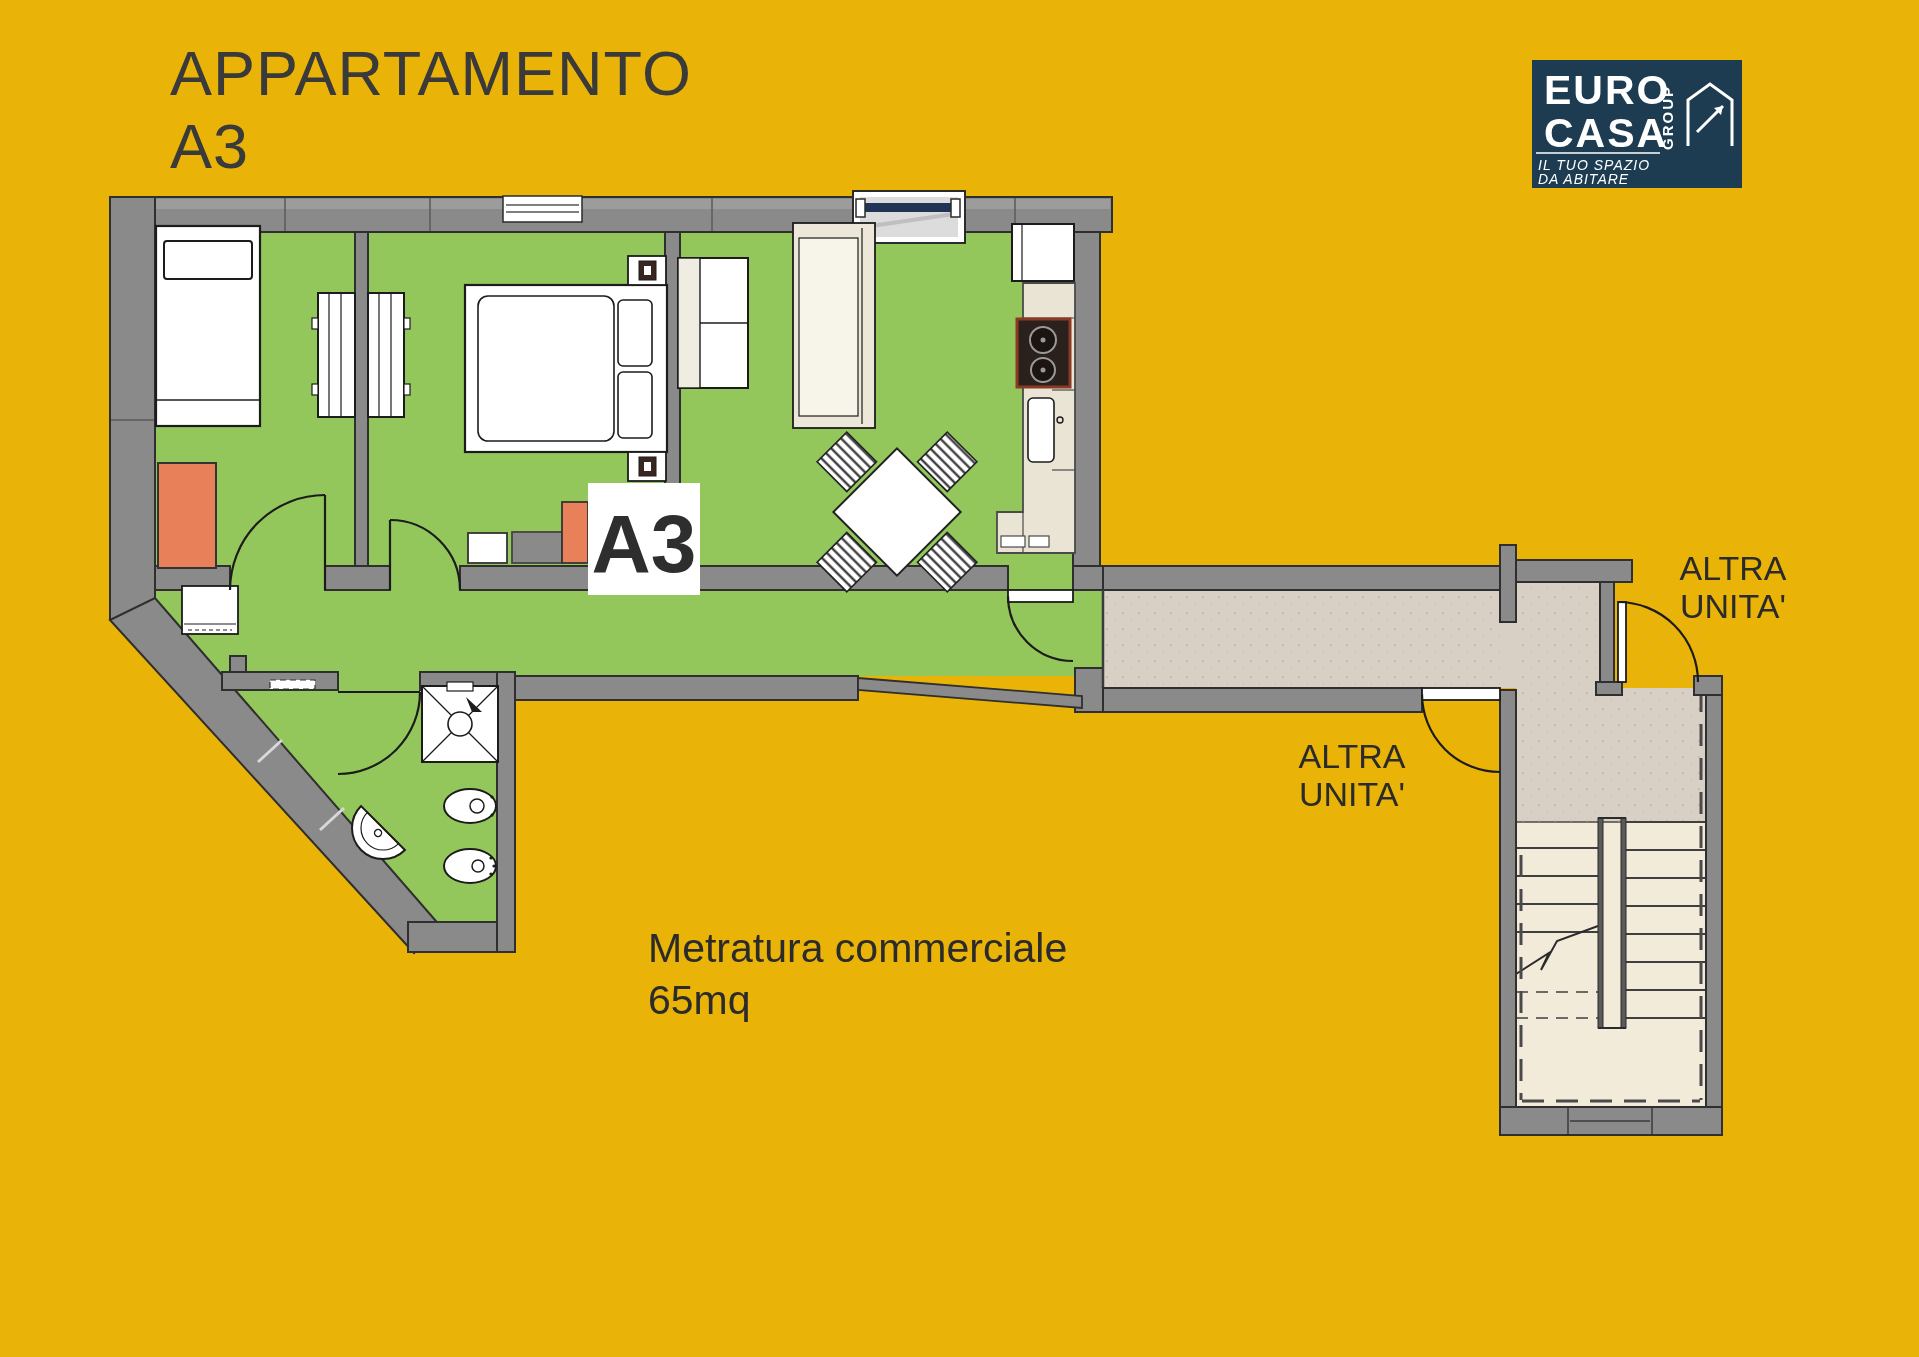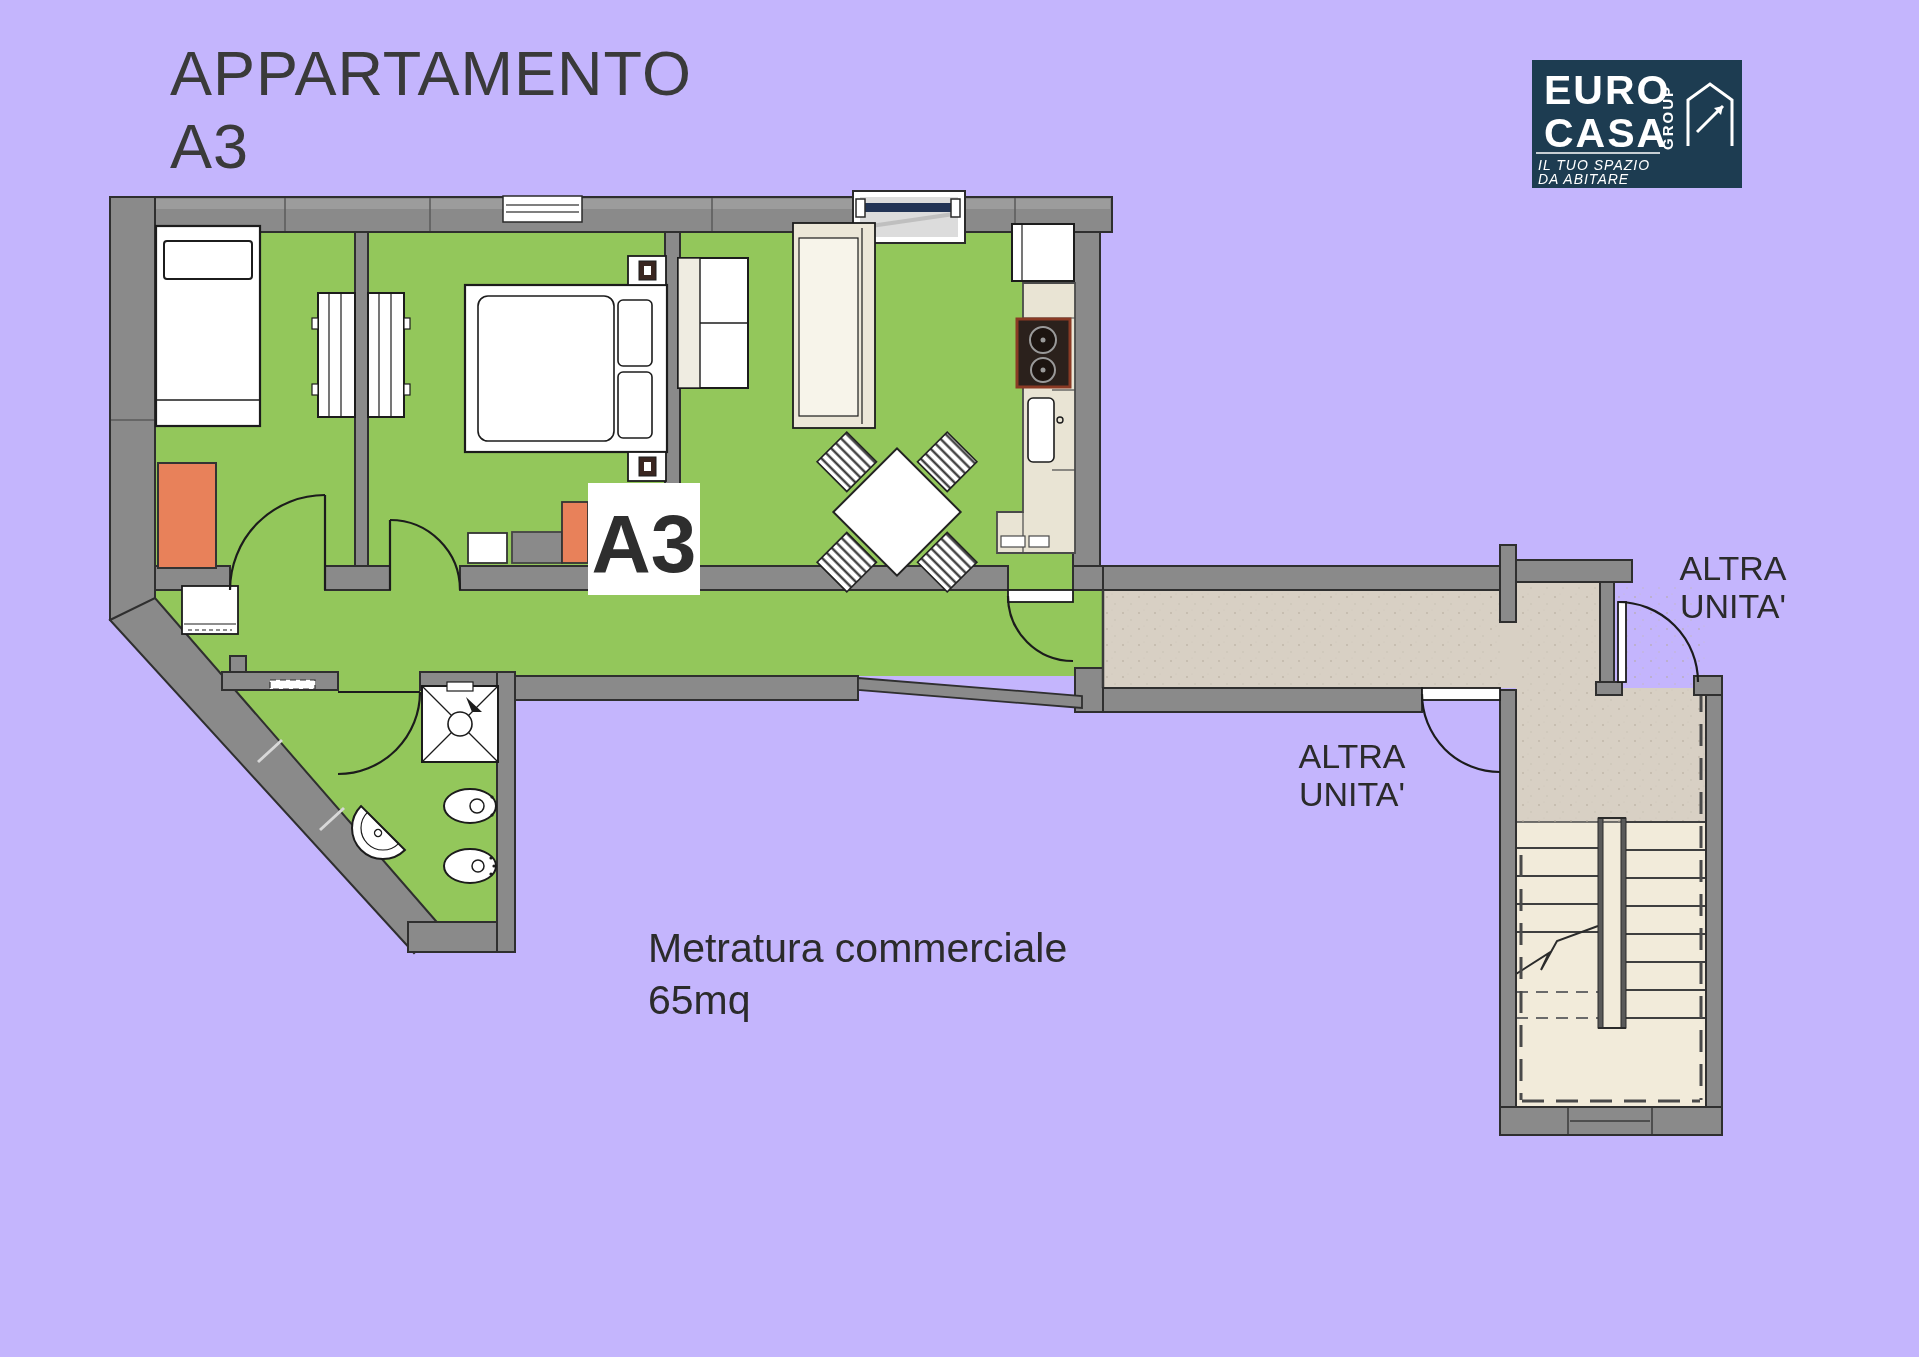--- a/index.html
+++ b/index.html
@@ -1,16 +1,16 @@
 <!DOCTYPE html>
 <html><head>
 <meta charset="utf-8">
 <style>
   html,body{margin:0;padding:0;background:#ffffff;}
-  .stage{position:relative;width:1919px;height:1357px;background:#c4b5fd;overflow:hidden;
+  .stage{position:relative;width:1919px;height:1357px;background:#eab308;overflow:hidden;
          font-family:"Liberation Sans", sans-serif;}
   svg{position:absolute;left:0;top:0;}
   text{font-family:"Liberation Sans", sans-serif;}
   .title-text{fill:#3a3a3a;font-size:63px;letter-spacing:1px;}
   .plan-label{fill:#2b2b2b;font-size:34px;}
   .note-text{fill:#2b2b2b;font-size:41px;}
   .a3-text{fill:#2e2e2e;font-size:82px;font-weight:bold;}
   .logo-big{fill:#ffffff;font-size:41px;font-weight:bold;letter-spacing:2px;}
   .logo-small{fill:#ffffff;font-size:14px;font-style:italic;letter-spacing:1px;}
   .logo-group{fill:#ffffff;font-size:15px;font-weight:bold;letter-spacing:2px;}

